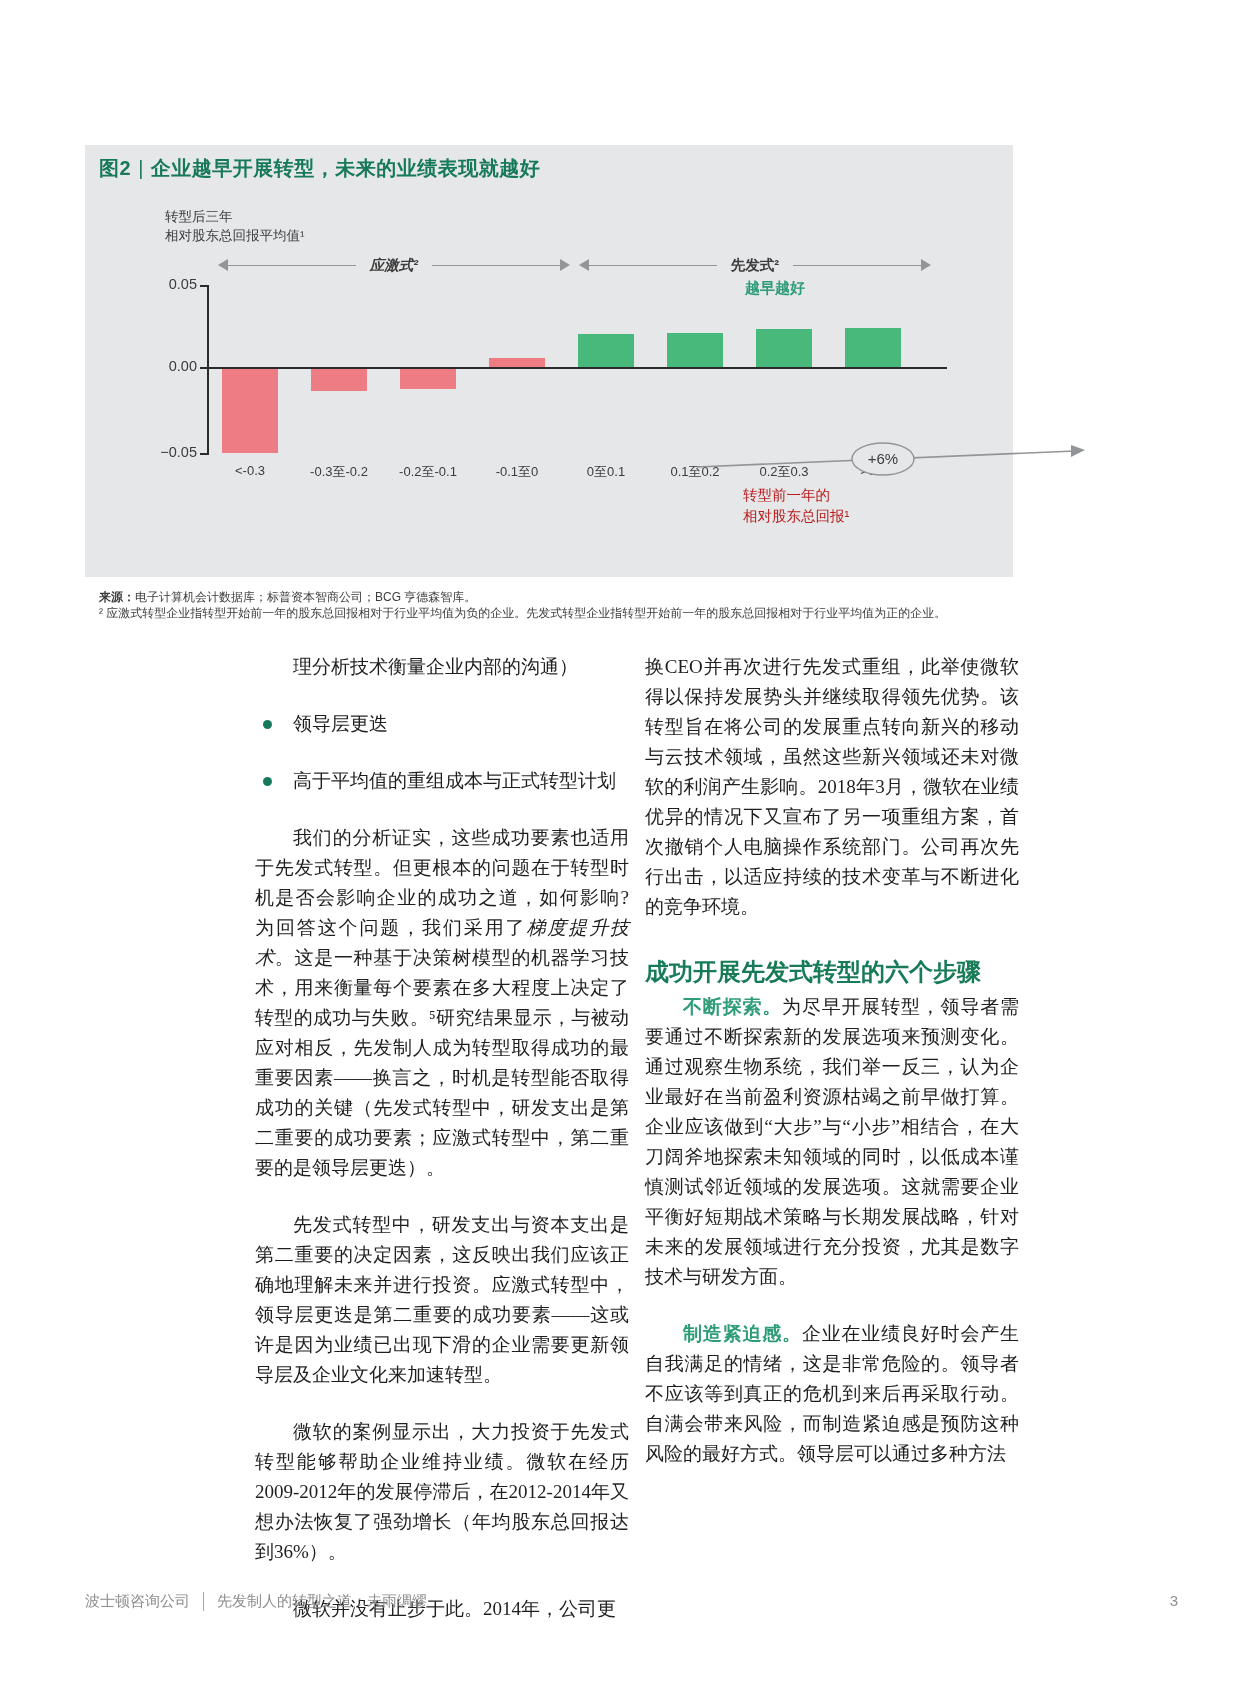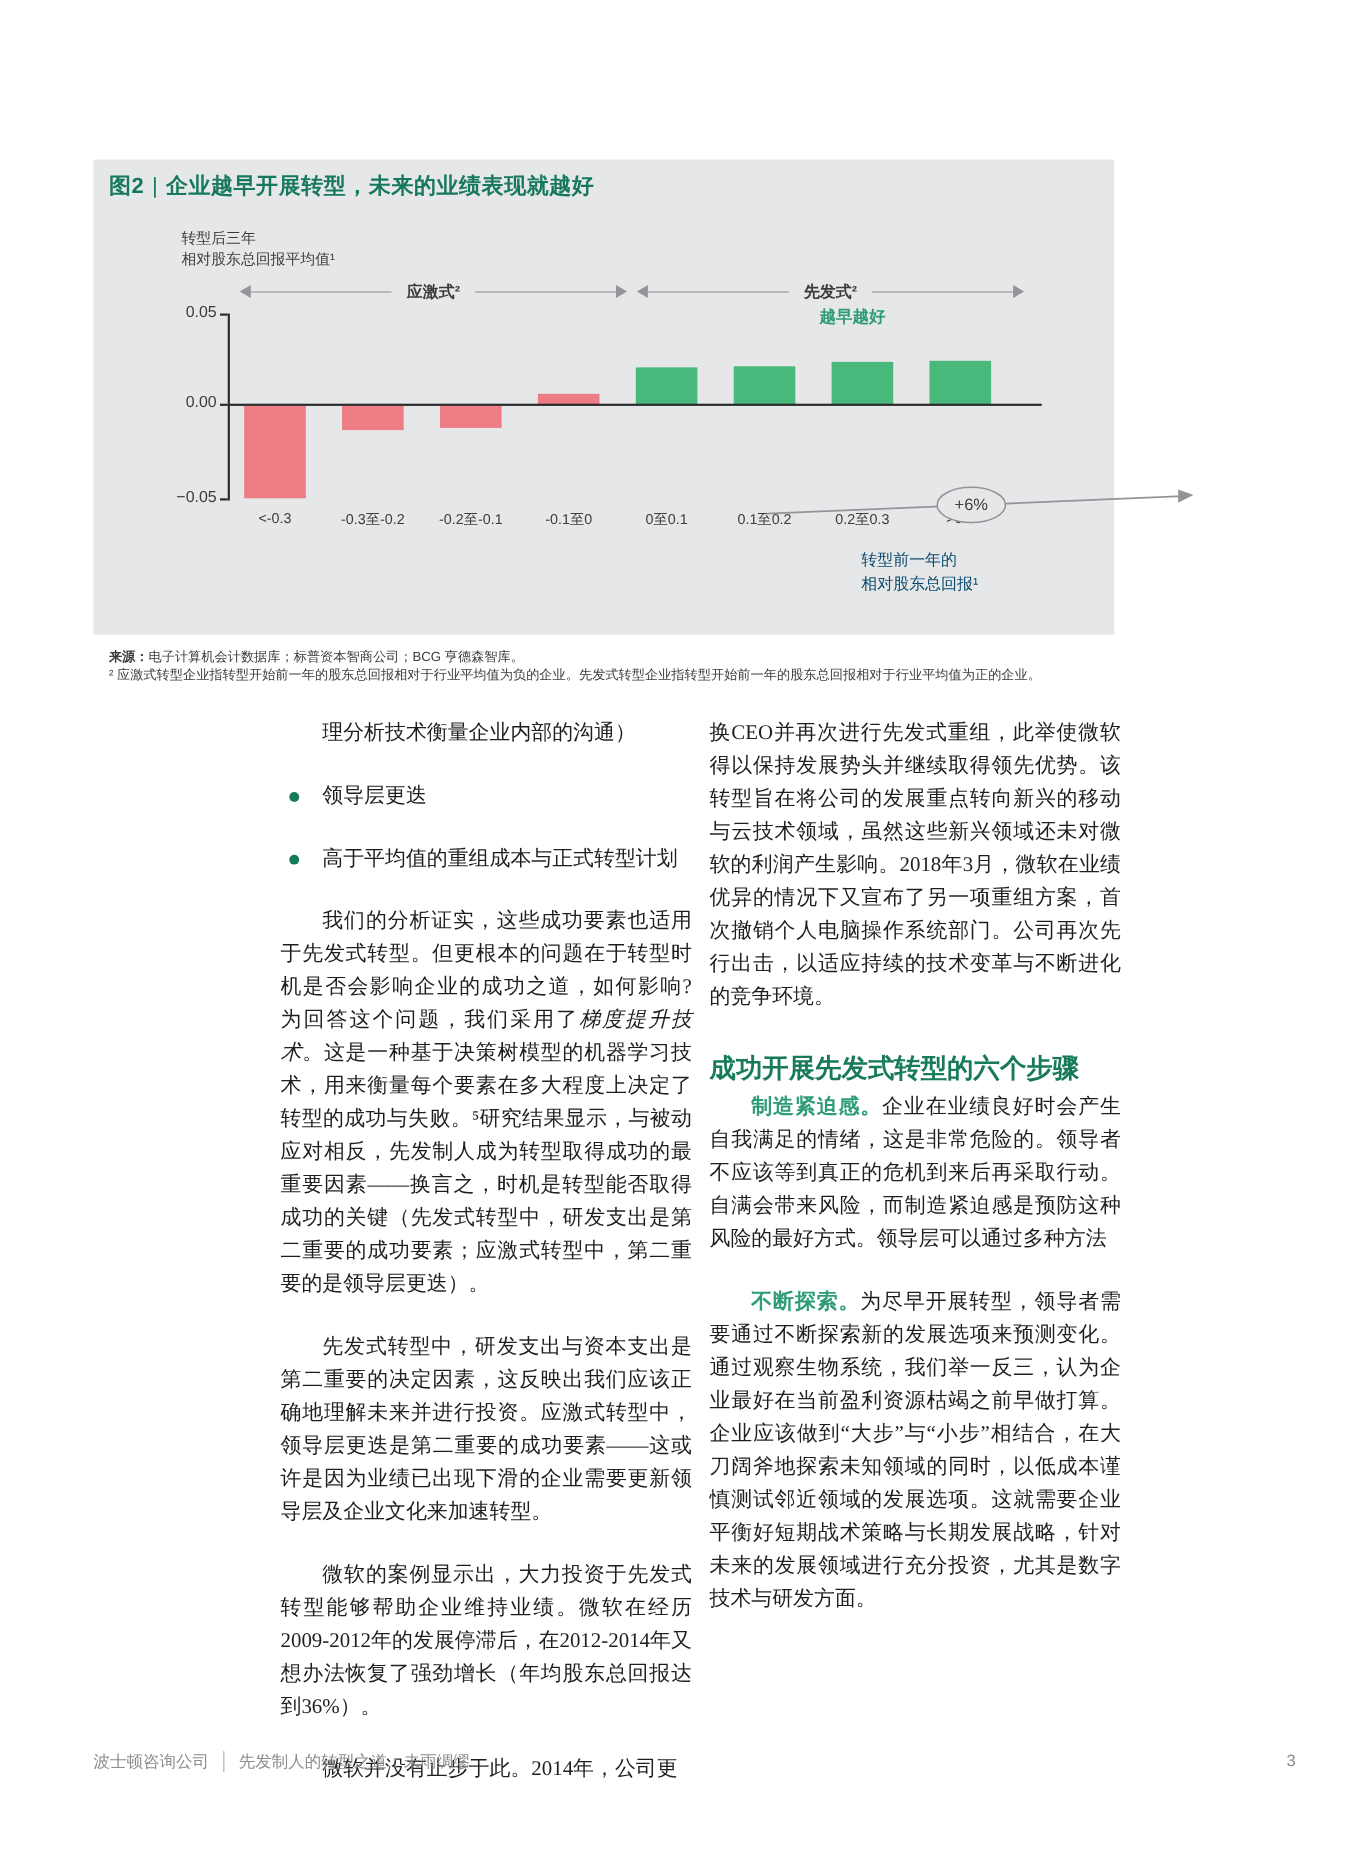--- a/index.html
+++ b/index.html
@@ -22,21 +22,21 @@
   .y-axis-label {
     position:absolute; left:80px; top:62px; font-size:13.5px; color:#3c3c3d; line-height:19px;
   }
   
   .darrow { position:absolute; top:112px; display:flex; align-items:center; height:16px; }
   .darrow .line { flex:1; height:1px; background:#939598; }
   .darrow .ah { width:0; height:0; border-top:6px solid transparent; border-bottom:6px solid transparent; }
   .darrow .ah.left  { border-right:10px solid #939598; }
   .darrow .ah.right { border-left:10px solid #939598; }
   .darrow .lbl { padding:0 14px; font-size:14.5px; font-weight:bold; color:#3c3c3d; }
-  .darrow-left  { left:133px; width:352px; }
+  .darrow-left  { left:133px; width:352px;font-style:italic; }
   .darrow-right { left:494px; width:352px; }
 
   
   .plot {
     position:absolute; left:122px; top:140px; width:745px; height:168px;
   }
   .yaxis-line { position:absolute; left:0; top:0; width:2px; height:170px; background:#2b2b2b; }
   .zero-line  { position:absolute; left:0; top:82px; width:740px; height:2px; background:#2b2b2b; z-index:3; }
   .ytick-mark { position:absolute; left:-7px; width:7px; height:2px; background:#2b2b2b; }
   .ytick-lbl  { position:absolute; left:-56px; width:46px; text-align:right; font-size:14.5px; color:#3c3c3d; }
@@ -45,21 +45,21 @@
     position:absolute; top:178px; width:90px; text-align:center;
     font-size:13px; color:#3c3c3d;
   }
   .better-note {
     position:absolute; left:600px; top:134px; width:180px; text-align:center;
     font-size:15px; font-weight:bold; color:#2f9c78;
   }
   .pct-svg { position:absolute; left:480px; top:152px; z-index:4; }
   .pct-svg text { font-size:15px; fill:#3c3c3d; font-family:"Liberation Sans", sans-serif; }
   .x-axis-label {
-    position:absolute; left:698px; top:340px; font-size:14.5px; color:#0c4a6e; line-height:21px;margin-top:15px;
+    position:absolute; left:658px; top:340px; font-size:14.5px; color:#b91c1c; line-height:21px;
   }
   .fig-notes {
     position:absolute; left:14px; top:445px; width:900px;
     font-size:12px; color:#3c3c3d; line-height:15.5px;
   }
   .fig-notes .src-bold { font-weight:bold; }
 
   
   .col {
     position:absolute; top:652px; width:374px;
@@ -193,23 +193,23 @@
     <div class="para">微软的案例显示出，大力投资于先发式转型能够帮助企业维持业绩。微软在经历2009-2012年的发展停滞后，在2012-2014年又想办法恢复了强劲增长（年均股东总回报达到36%）。</div>
     <div class="para">微软并没有止步于此。2014年，公司更</div>
   </div>
 
   <div class="col col-right">
     <div class="para first">换CEO并再次进行先发式重组，此举使微软得以保持发展势头并继续取得领先优势。该转型旨在将公司的发展重点转向新兴的移动与云技术领域，虽然这些新兴领域还未对微软的利润产生影响。2018年3月，微软在业绩优异的情况下又宣布了另一项重组方案，首次撤销个人电脑操作系统部门。公司再次先行出击，以适应持续的技术变革与不断进化的竞争环境。</div>
 
     <div class="sec-heading">成功开展先发式转型的六个步骤</div>
 
 
+    <div class="para"><span class="lead-green">不断探索。</span><span>为尽早开展转型，领导者需要通过不断探索新的发展选项来预测变化。通过观察生物系统，我们举一反三，认为企业最好在当前盈利资源枯竭之前早做打算。企业应该做到“大步”与“小步”相结合，在大刀阔斧地探索未知领域的同时，以低成本谨慎测试邻近领域的发展选项。这就需要企业平衡好短期战术策略与长期发展战略，针对未来的发展领域进行充分投资，尤其是数字技术与研发方面。</span></div>
+
     <div class="para"><span class="lead-green">制造紧迫感。</span><span>企业在业绩良好时会产生自我满足的情绪，这是非常危险的。领导者不应该等到真正的危机到来后再采取行动。自满会带来风险，而制造紧迫感是预防这种风险的最好方式。领导层可以通过多种方法</span></div>
-
-    <div class="para"><span class="lead-green">不断探索。</span><span>为尽早开展转型，领导者需要通过不断探索新的发展选项来预测变化。通过观察生物系统，我们举一反三，认为企业最好在当前盈利资源枯竭之前早做打算。企业应该做到“大步”与“小步”相结合，在大刀阔斧地探索未知领域的同时，以低成本谨慎测试邻近领域的发展选项。这就需要企业平衡好短期战术策略与长期发展战略，针对未来的发展领域进行充分投资，尤其是数字技术与研发方面。</span></div>
   </div>
 
   <div class="footer">
     <span>波士顿咨询公司</span>
     <span class="vbar"></span>
     <span>先发制人的转型之道：未雨绸缪</span>
   </div>
   <div class="page-num">3</div>
 
 </div>

